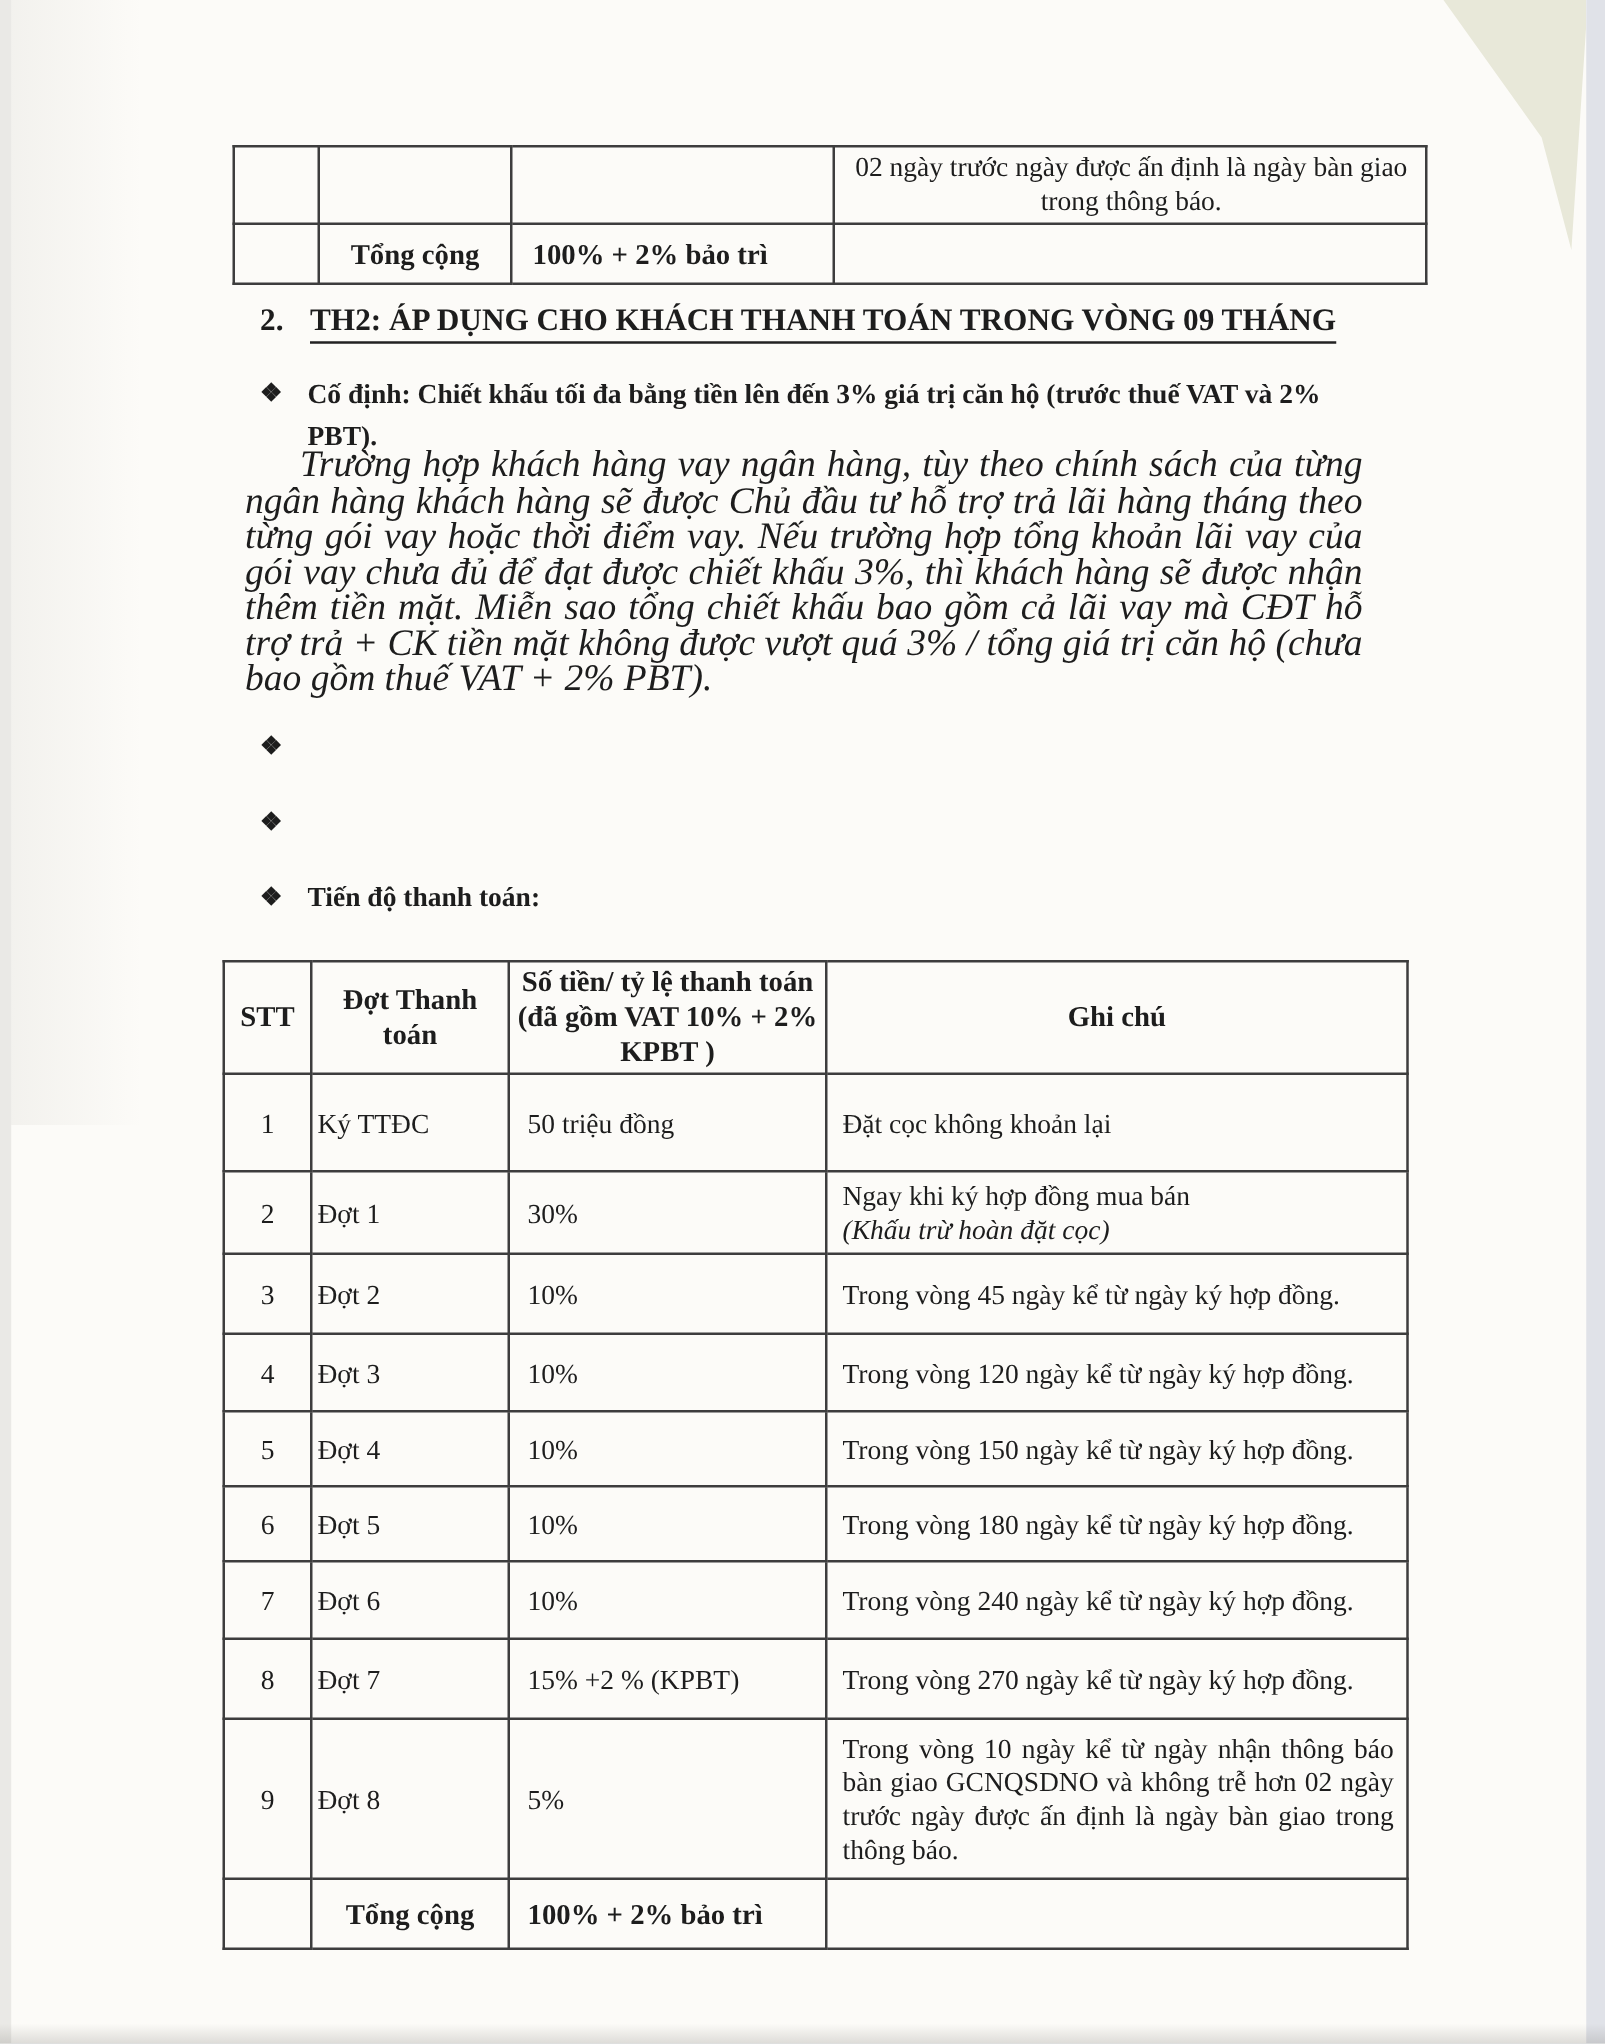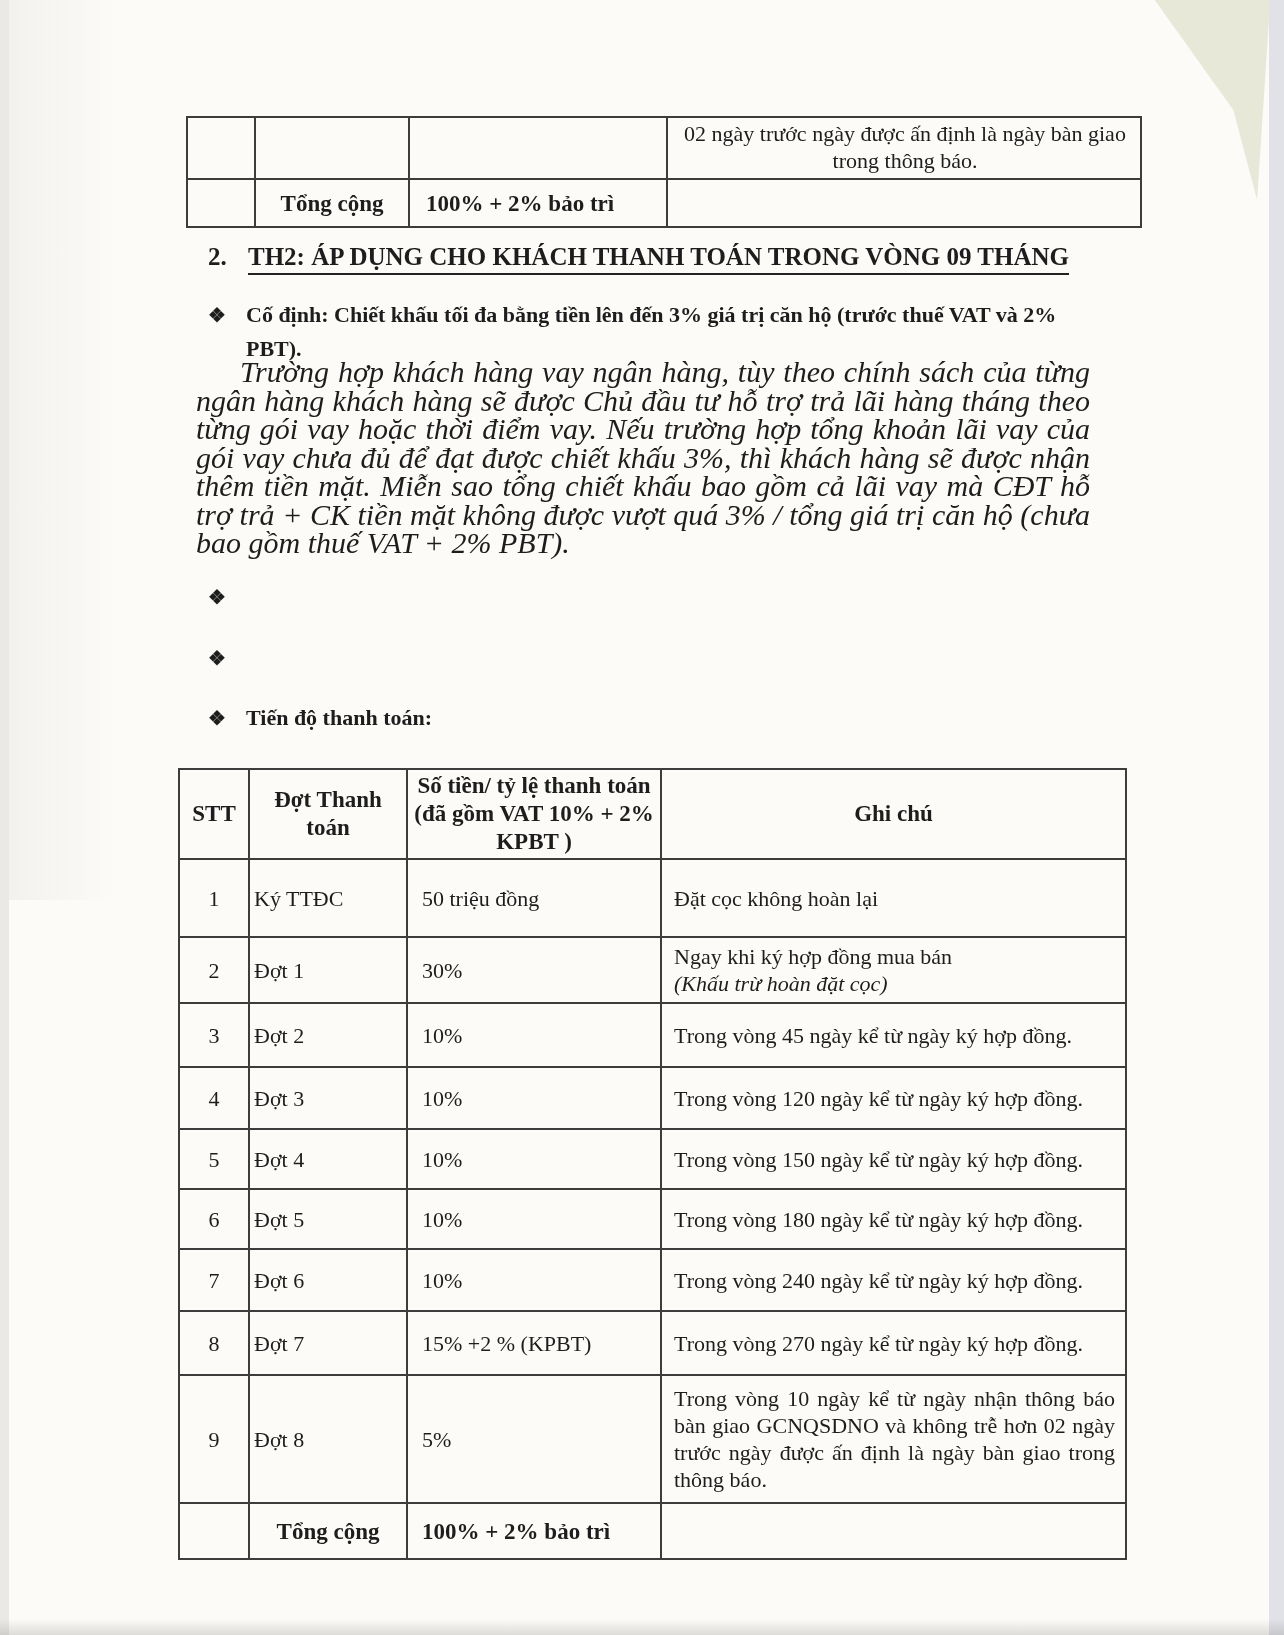--- a/index.html
+++ b/index.html
@@ -127,21 +127,21 @@
         <tr style="height:88px">
       <td class="hdr">STT</td>
       <td class="hdr">Đợt Thanh toán</td>
       <td class="hdr">Số tiền/ tỷ lệ thanh toán   (đã gồm VAT 10% + 2% KPBT )</td>
       <td class="hdr">Ghi chú</td>
     </tr>
     <tr style="height:78px">
       <td class="stt">1</td>
       <td class="dot">Ký TTĐC</td>
       <td class="amt">50 triệu đồng</td>
-      <td class="note">Đặt cọc không hoàn lại</td>
+      <td class="note">Đặt cọc không khoản lại</td>
     </tr>
     <tr style="height:66px">
       <td class="stt">2</td>
       <td class="dot">Đợt 1</td>
       <td class="amt">30%</td>
       <td class="note">
         <div>Ngay khi ký hợp đồng mua bán</div>
         <div class="it">(Khấu trừ hoàn đặt cọc)</div>
       </td>
     </tr>

